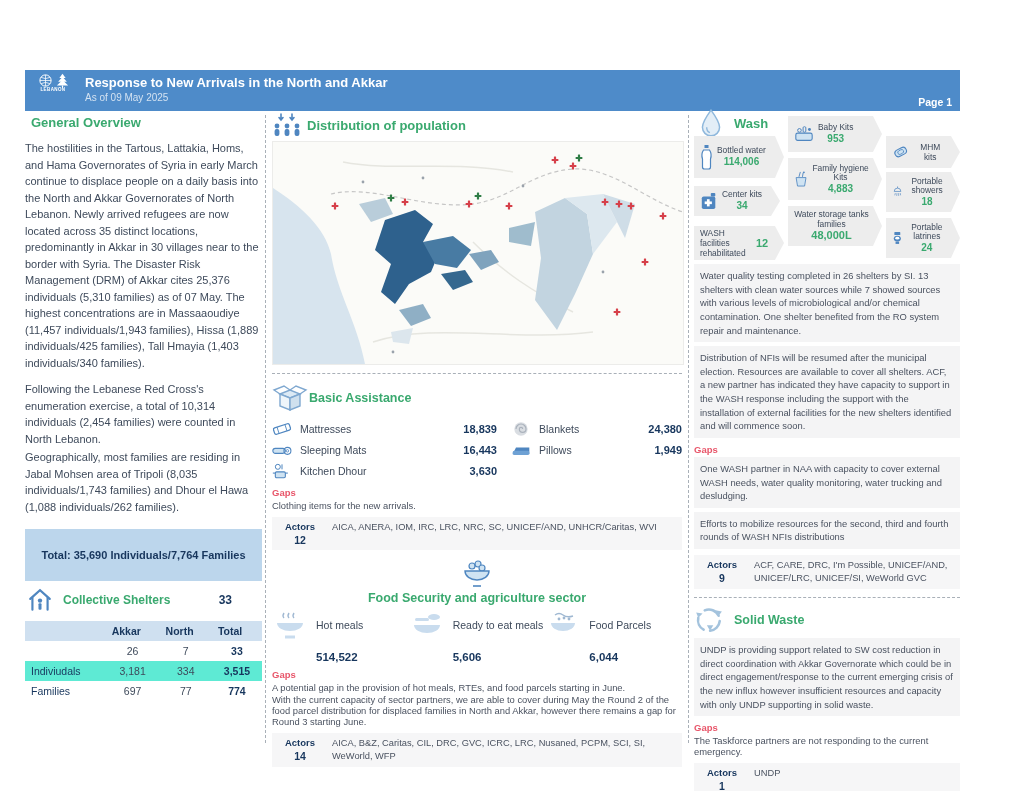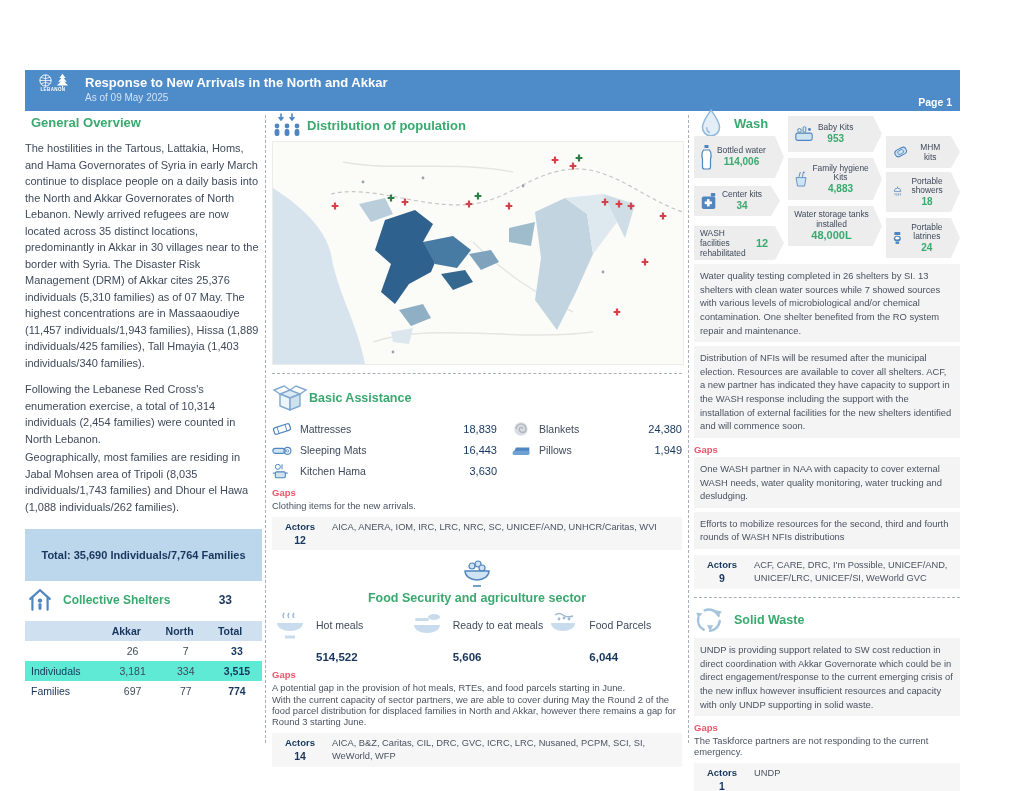--- a/index.html
+++ b/index.html
@@ -45,21 +45,21 @@
   .ctable tr.alt{background:#5eead4;}
   .ctable .tot{font-weight:bold;color:#17365d;}
   
   .map-wrap{width:410px;height:222px;background:#fbfbf9;border:1px solid #ececea;margin-top:2px;}
   .hsep{border-top:1px dashed #a9b0b8;margin:8px 0;}
   .ba-items{display:flex;gap:14px;margin-top:2px;}
   .ba-colL{width:225px;}
   .ba-colR{flex:1;}
   .ba-row{display:flex;align-items:center;gap:8px;height:21px;}
   .ba-lab{font-size:10.5px;color:#3e4a5b;}
-  .ba-val{margin-left:auto;font-size:11px;font-weight:normal;color:#17365d;}
+  .ba-val{margin-left:auto;font-size:11px;font-weight:bold;color:#17365d;}
   .gap-txt{font-size:9.4px;color:#4a5260;margin:1px 0;}
   .fs-stats{display:flex;margin-top:6px;}
   .fs-stat{flex:1;display:flex;flex-direction:column;}
   .fs-top{display:flex;align-items:center;gap:8px;}
   .fs-lab{font-size:10.5px;color:#3e4a5b;line-height:1.25;}
   .fs-val{font-size:11.5px;font-weight:bold;color:#17365d;margin:10px 0 0 44px;}
   
   .wash-head{position:absolute;left:4px;top:0;display:flex;align-items:center;gap:10px;}
   .chips{position:relative;height:152px;}
   .chip{position:absolute;background:#ededed;display:flex;align-items:center;gap:4px;
@@ -259,21 +259,21 @@
           <span class="ba-val">16,443</span>
         </div>
         <div class="ba-row">
           <svg width="20" height="18" viewBox="0 0 24 20">
             <circle cx="7" cy="5" r="3" fill="none" stroke="#4f86c0" stroke-width="1.2"></circle>
             <line x1="12" y1="2" x2="12" y2="8" stroke="#4f86c0" stroke-width="1.2"></line>
             <rect x="4" y="11" width="12" height="7" rx="1.5" fill="#cfe3f2" stroke="#4f86c0" stroke-width="1.3"></rect>
             <line x1="1" y1="12.5" x2="4" y2="12.5" stroke="#4f86c0" stroke-width="1.3"></line>
             <line x1="16" y1="12.5" x2="19" y2="12.5" stroke="#4f86c0" stroke-width="1.3"></line>
           </svg>
-          <span class="ba-lab">Kitchen Hama</span>
+          <span class="ba-lab">Kitchen Dhour</span>
           <span class="ba-val">3,630</span>
         </div>
       </div>
       <div class="ba-colR">
         <div class="ba-row">
           <svg width="20" height="18" viewBox="0 0 24 20">
             <circle cx="12" cy="10" r="8" fill="#d9dde2"></circle>
             <path d="M6,10 a6,6 0 0 1 12,0 a4,4 0 0 1 -8,0 a2,2 0 0 1 4,0" fill="none" stroke="#aab2bc" stroke-width="1.4"></path>
           </svg>
           <span class="ba-lab">Blankets</span>
@@ -419,21 +419,21 @@
           <line x1="12" y1="9" x2="13" y2="3" stroke="#4f86c0" stroke-width="1.3"></line>
           <circle cx="14" cy="2.6" r="1.3" fill="#4f86c0"></circle>
         </svg>
         <div class="stack">
           <span class="clab">Family hygiene Kits</span>
           <span class="cval">4,883</span>
         </div>
       </div>
       <div class="chip" style="left:94px;top:98px;width:94px;height:40px;">
         <div class="stack">
-          <span class="clab">Water storage tanks installed</span>
+          <span class="clab">Water storage tanks families</span>
           <span class="cval-big">48,000L</span>
         </div>
       </div>
 
       <div class="chip" style="left:192px;top:28px;width:74px;height:32px;">
         <svg width="18" height="16" viewBox="0 0 20 18">
           <g transform="rotate(-28 10 9)">
             <rect x="3" y="5" width="14" height="8" rx="4" fill="#cfe3f2" stroke="#4f86c0" stroke-width="1.2"></rect>
             <rect x="6.5" y="6.8" width="7" height="4.4" rx="2.2" fill="none" stroke="#4f86c0" stroke-width="0.9"></rect>
           </g>

